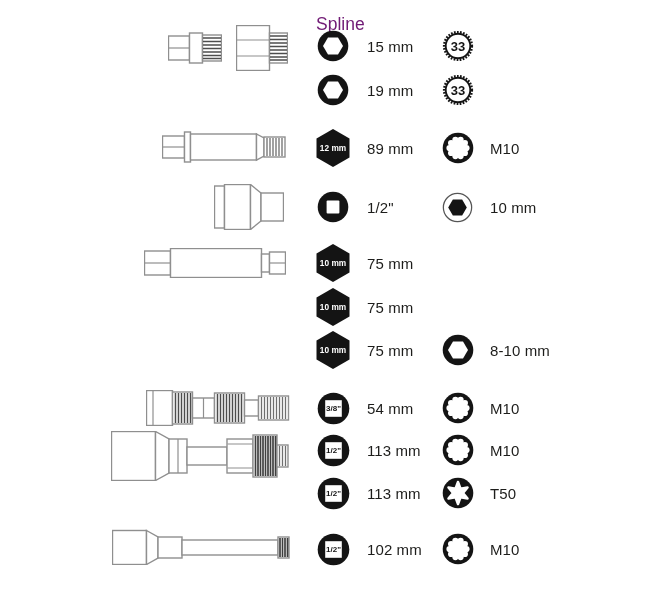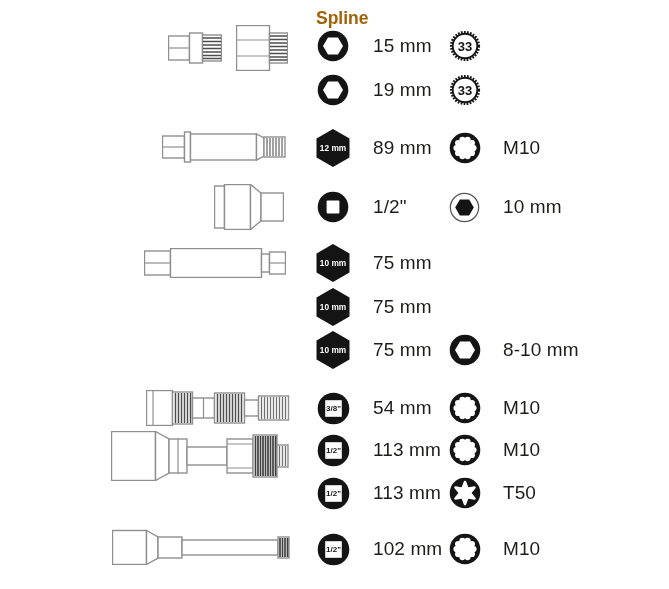--- a/index.html
+++ b/index.html
@@ -1,27 +1,27 @@
 <!DOCTYPE html>
 <html><head>
 <meta charset="utf-8">
 <style>
   html,body{margin:0;padding:0;background:#fff;}
   #frame{
     position:relative;width:669px;height:589px;background:#ffffff;overflow:hidden;
     font-family:"Liberation Sans",sans-serif;color:#1d1d1b;
   }
-  .title{position:absolute;left:316px;top:8px;font-size:17.5px;font-weight:bold;color:#a16207;}
+  .title{position:absolute;left:316px;top:14px;font-size:17.5px;font-weight:normal;color:#701a75;}
   .row{position:absolute;left:313px;right:0;height:40px;}
   .size-group,.drive-group{position:absolute;top:0;height:100%;display:flex;align-items:center;}
   .size-group{left:0;}
-  .drive-group{left:136px;}
+  .drive-group{left:129px;}
   .icon-box{width:40px;flex:0 0 40px;display:flex;justify-content:center;align-items:center;}
   .drive-group .icon-box{width:34px;flex:0 0 34px;justify-content:flex-start;}
-  .size-text,.drive-text{font-size:19px;color:#1d1d1b;margin-left:20px;white-space:nowrap;letter-spacing:0.1px;}
+  .size-text,.drive-text{font-size:15px;color:#1d1d1b;margin-left:14px;white-space:nowrap;letter-spacing:0.1px;}
   .tool{position:absolute;}
   .t-line{stroke:#8f8f8f;stroke-width:1.4;fill:#fff;}
   .t-mid{stroke:#8f8f8f;stroke-width:1.2;fill:none;}
   .t-stripe{stroke:#4d4d4d;stroke-width:1.5;fill:none;}
   .t-stripe-d{stroke:#3f3f3f;stroke-width:1.7;fill:none;}
   .t-stripe-l{stroke:#6f6f6f;stroke-width:1.3;fill:none;}
   .icn-txt{font-family:"Liberation Sans",sans-serif;font-weight:bold;}
   svg{display:block;}
   #defs{position:absolute;width:0;height:0;overflow:hidden;}
 </style>

